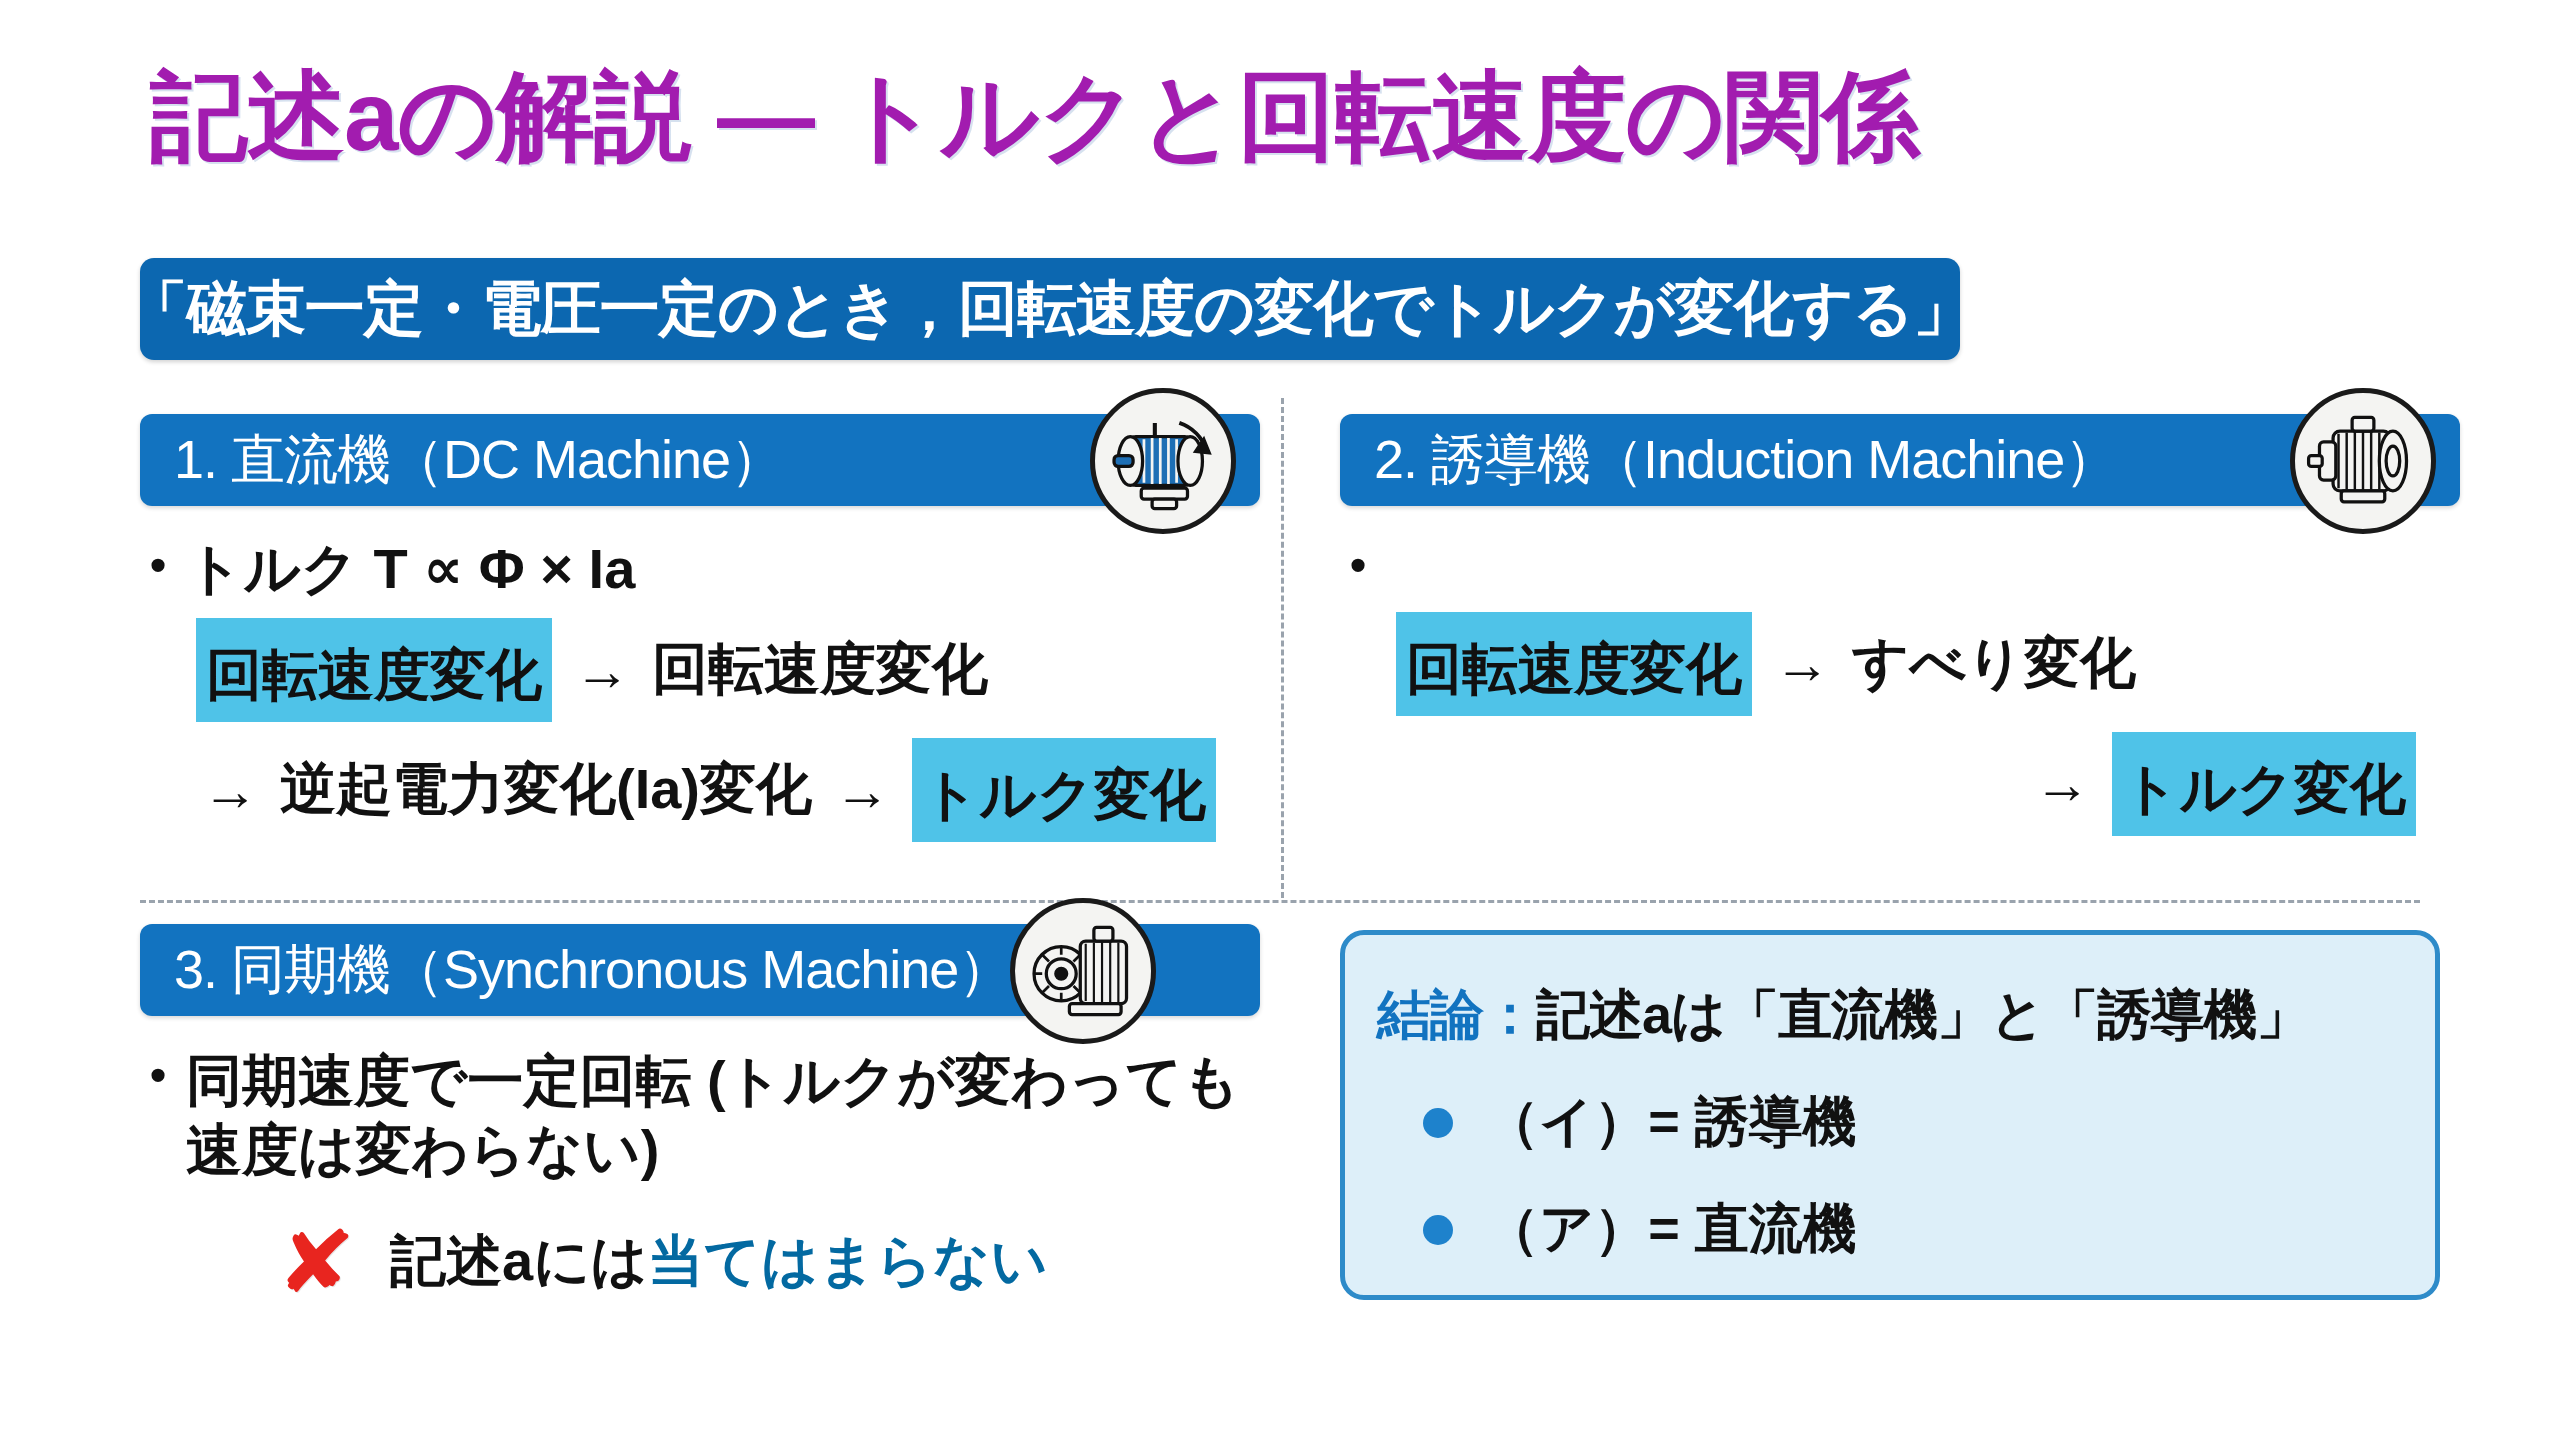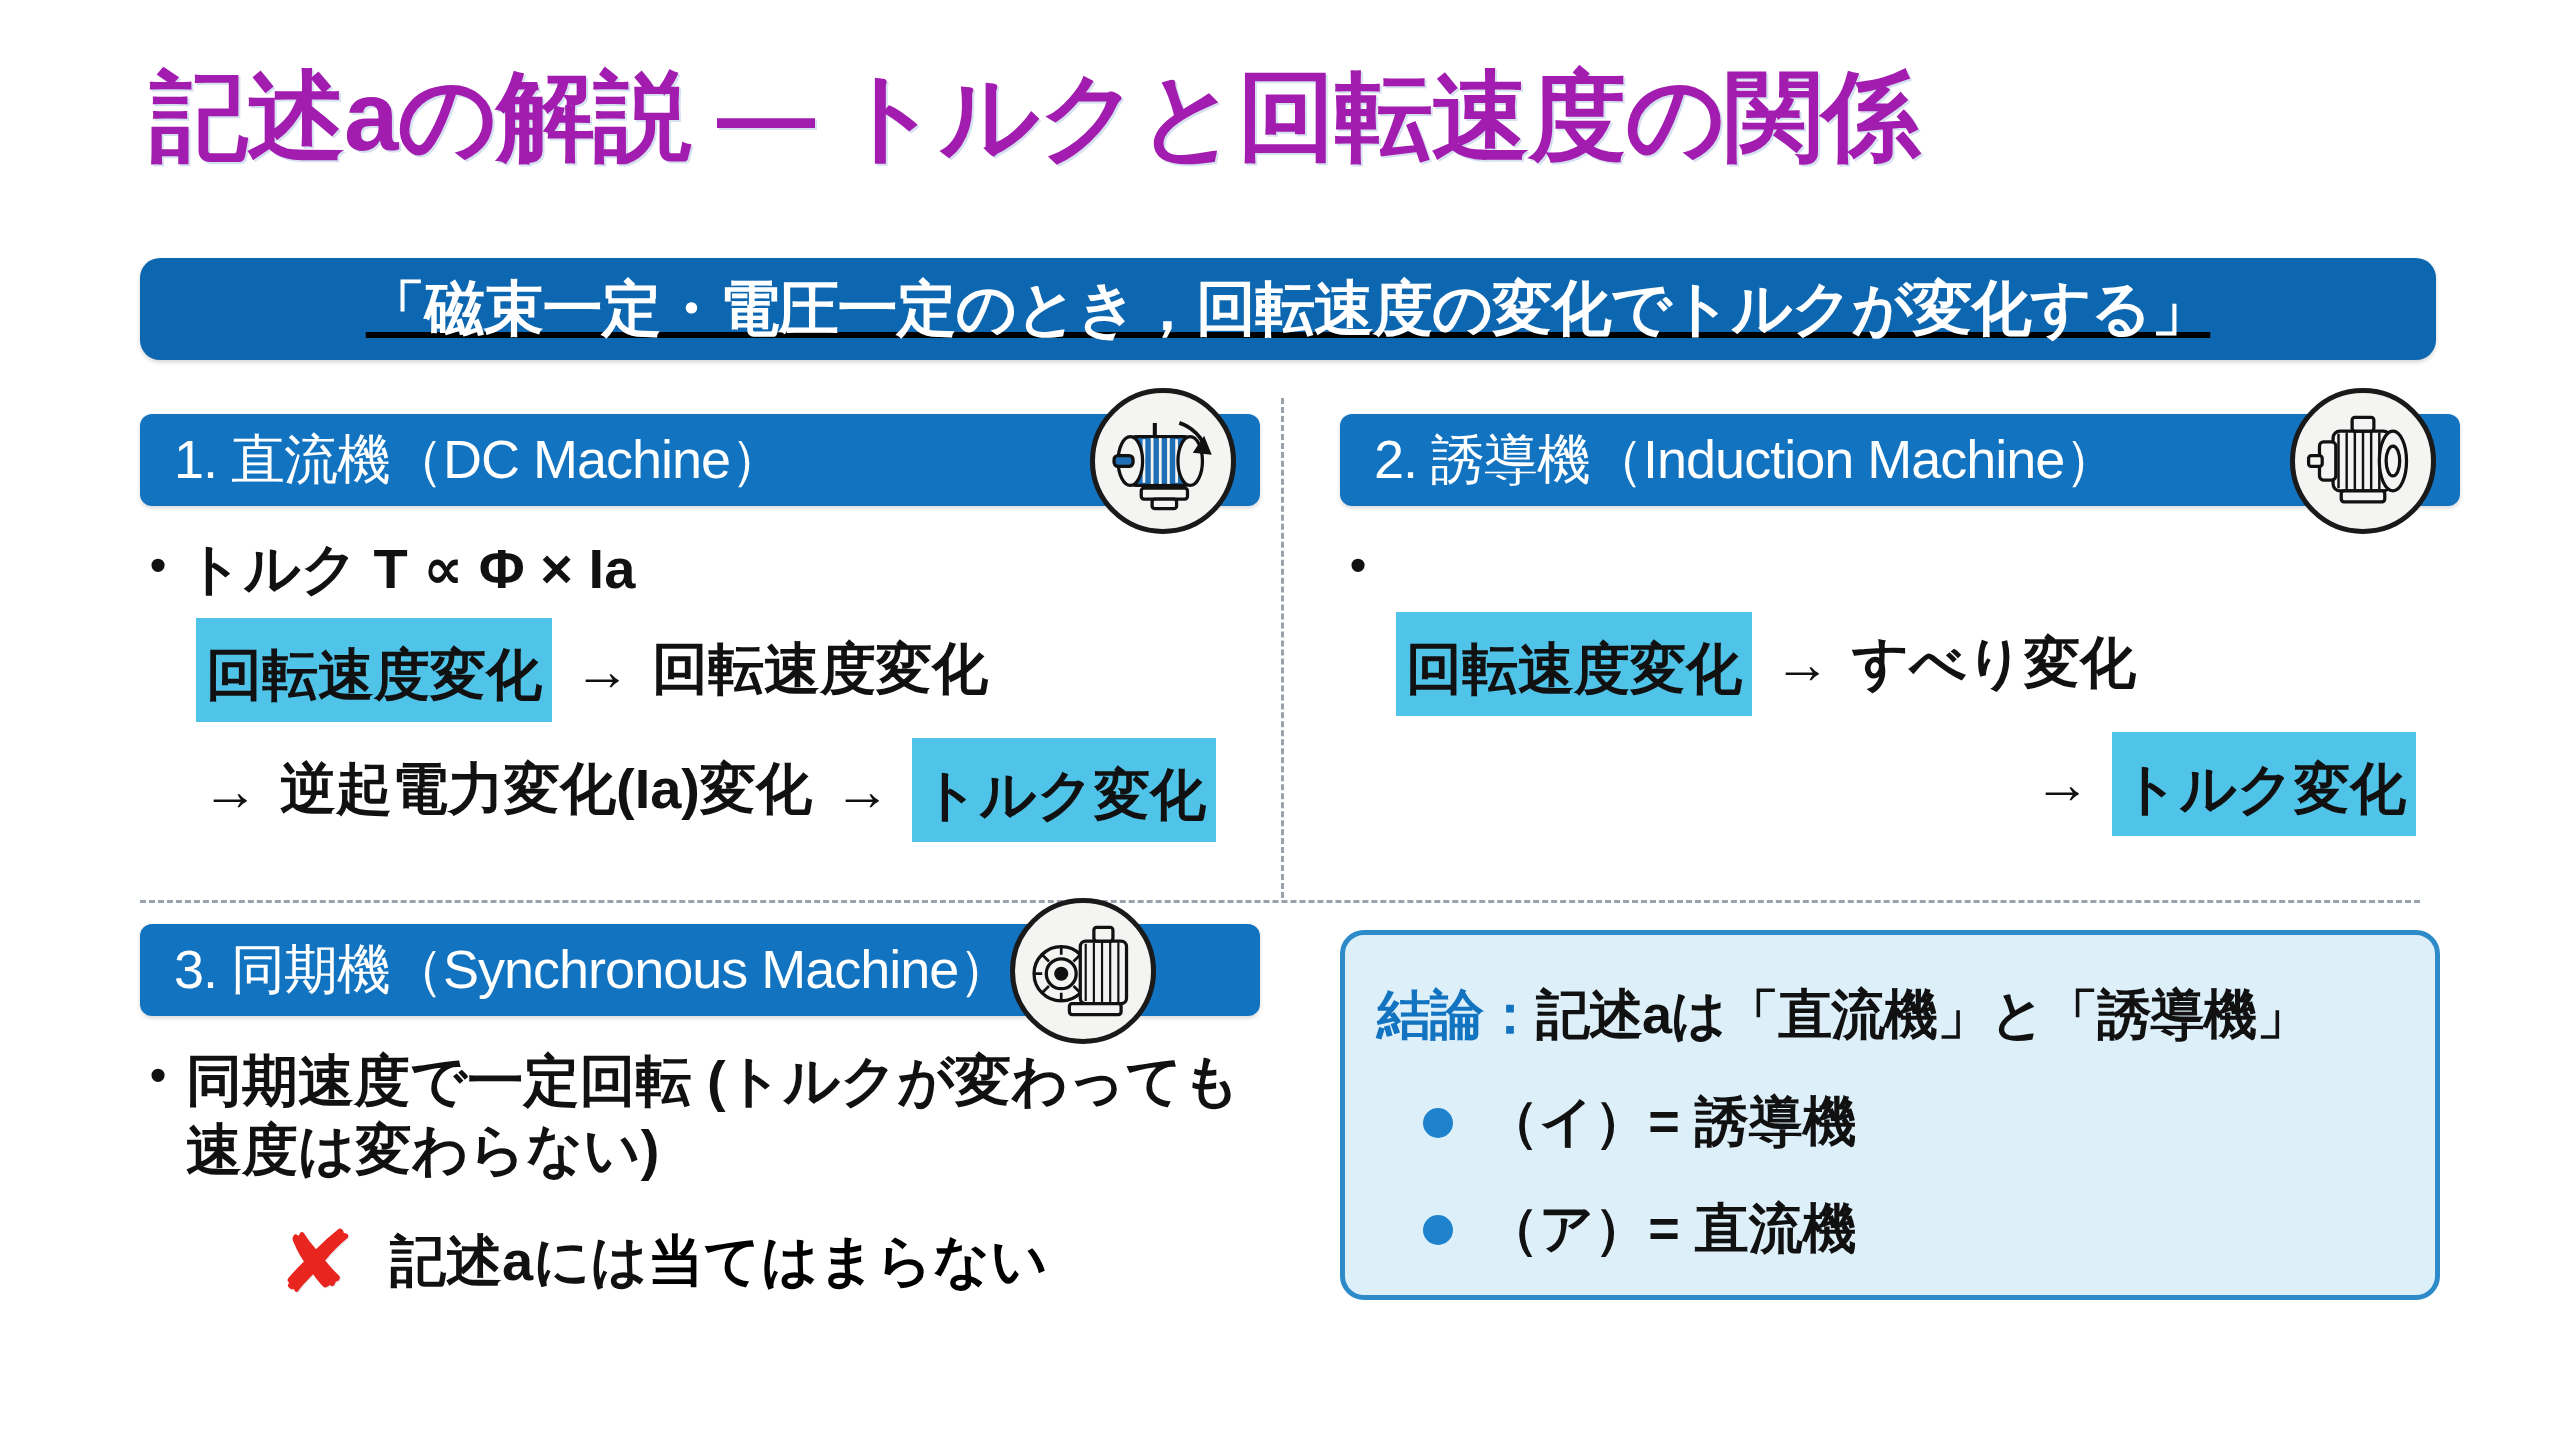--- a/index.html
+++ b/index.html
@@ -21,26 +21,25 @@
     color:#a21caf;
     letter-spacing:-1px;
     white-space:nowrap;
     text-shadow:2px 2px 0 rgba(180,200,225,.55);
   }
 
   
   #statement-banner{
     position:absolute;
     left:140px; top:258px;
-    width:2296px; height:102px;
+    width:1820px; height:102px;
     background:#0C67B0;
-    border-radius:20px;
+    border-radius:14px;
     display:flex;align-items:center;justify-content:center;
     box-shadow:0 2px 4px rgba(0,0,0,.18);
-    text-decoration:underline;
   }
   #statement-banner .txt{
     color:#ffffff;
     font-size:60px;
     font-weight:bold;
     white-space:nowrap;
     letter-spacing:-1px;
   }
 
   
@@ -144,21 +143,21 @@
   .x-mark{
     font-size:86px;
     font-weight:bold;
     color:#E8251F;
     line-height:1;
     margin-right:38px;
     transform:scaleX(1.12);
     text-shadow:1px 1px 0 rgba(0,0,0,.1);
   }
   .x-text{font-size:56px;font-weight:bold;color:#111;white-space:nowrap;}
-  .x-text .red{color:#000000;}
+  .x-text .red{color:#0369a1;}
 
   
   #conclusion-box{
     position:absolute;
     left:1340px; top:930px;
     width:1100px; height:370px;
     background:#DDEFF9;
     border:5px solid #2E8BC9;
     border-radius:24px;
     box-sizing:border-box;

